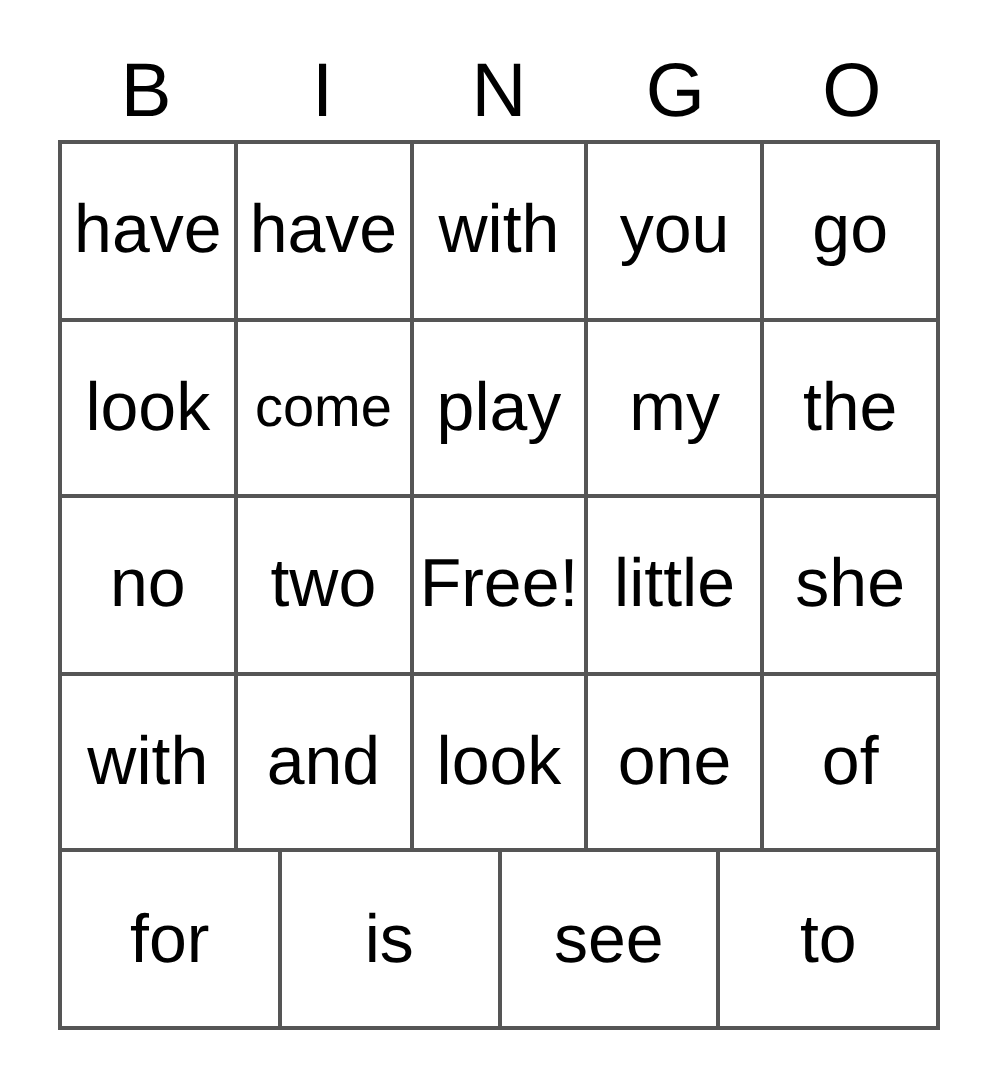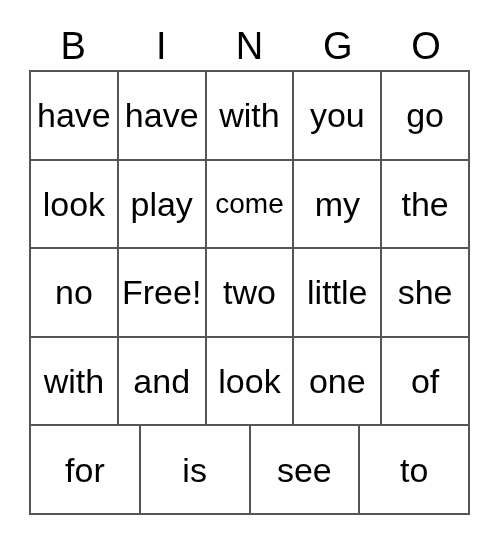--- a/index.html
+++ b/index.html
@@ -114,42 +114,42 @@
       <div class="grid-cell">
           <span class="cell-text">go</span>
         </div>
     </div>
 
     <div class="grid-row">
       <div class="grid-cell">
           <span class="cell-text">look</span>
         </div>
       <div class="grid-cell">
-          <span class="cell-text">play</span>
+          <span class="cell-text shrink">come</span>
         </div>
       <div class="grid-cell">
-          <span class="cell-text shrink">come</span>
+          <span class="cell-text">play</span>
         </div>
       <div class="grid-cell">
           <span class="cell-text">my</span>
         </div>
       <div class="grid-cell">
           <span class="cell-text">the</span>
         </div>
     </div>
 
     <div class="grid-row">
       <div class="grid-cell">
           <span class="cell-text">no</span>
         </div>
       <div class="grid-cell">
-          <span class="cell-text">Free!</span>
+          <span class="cell-text">two</span>
         </div>
       <div class="grid-cell">
-          <span class="cell-text">two</span>
+          <span class="cell-text">Free!</span>
         </div>
       <div class="grid-cell">
           <span class="cell-text">little</span>
         </div>
       <div class="grid-cell">
           <span class="cell-text">she</span>
         </div>
     </div>
 
     <div class="grid-row">

